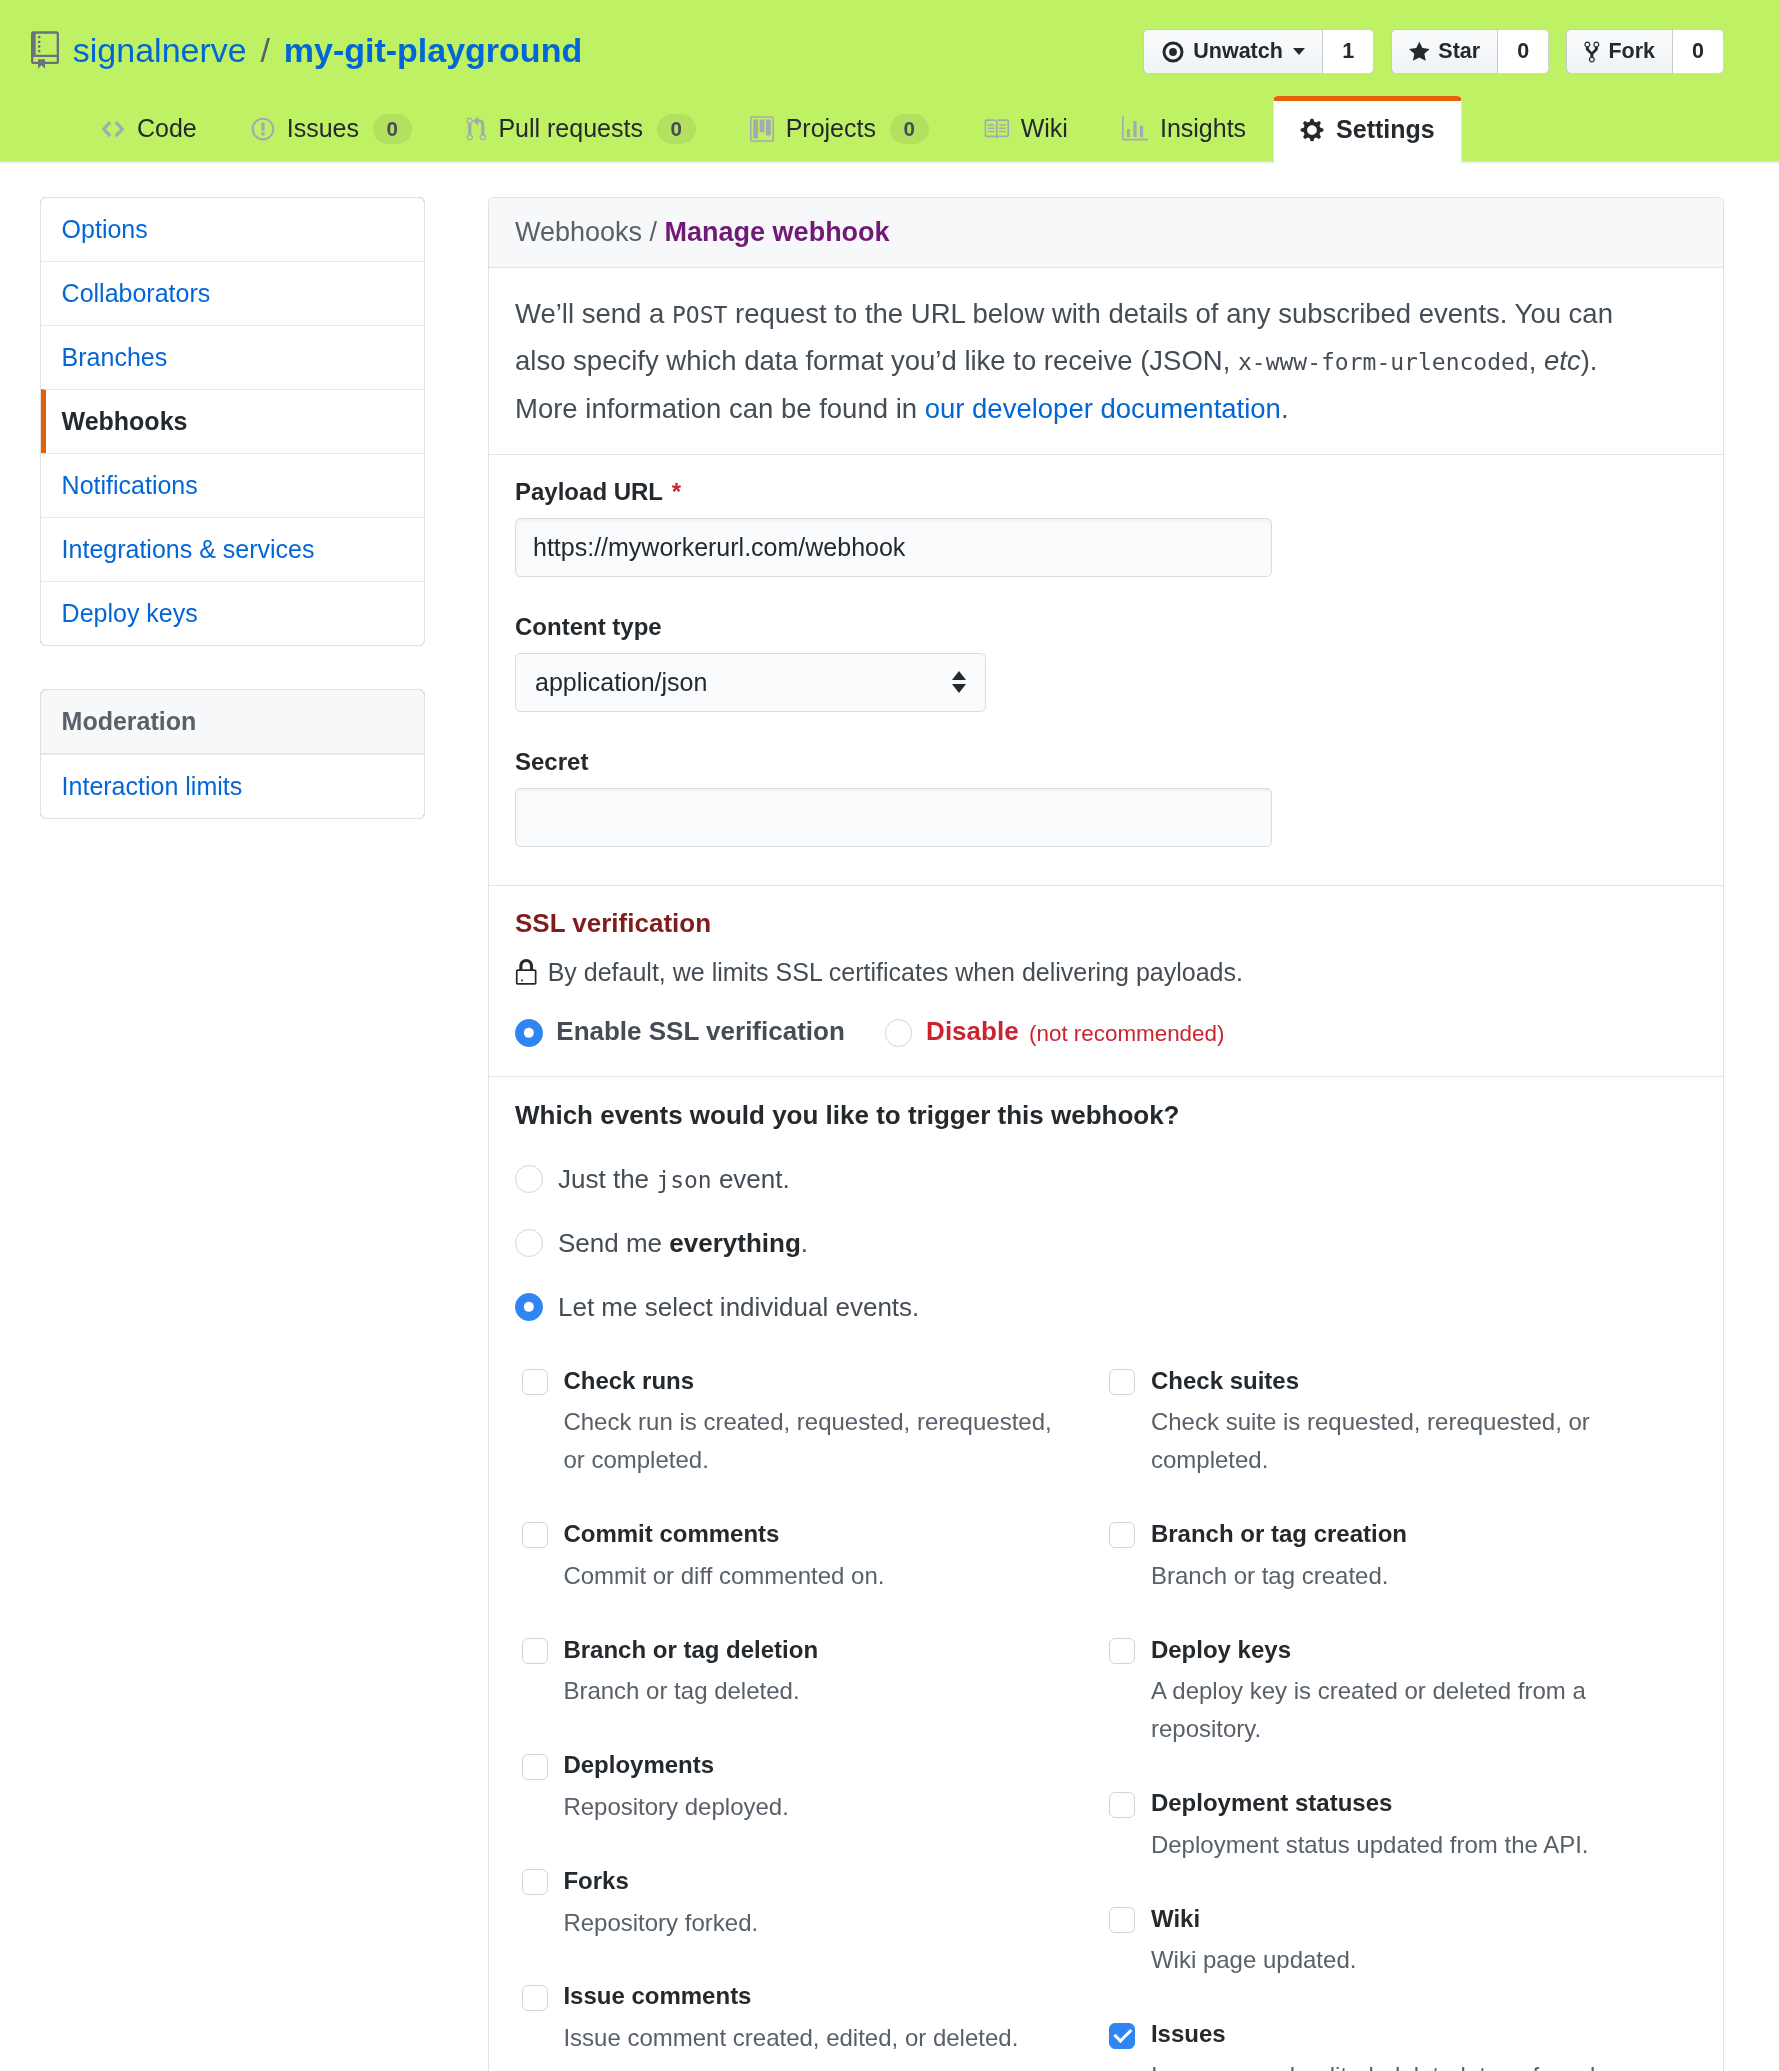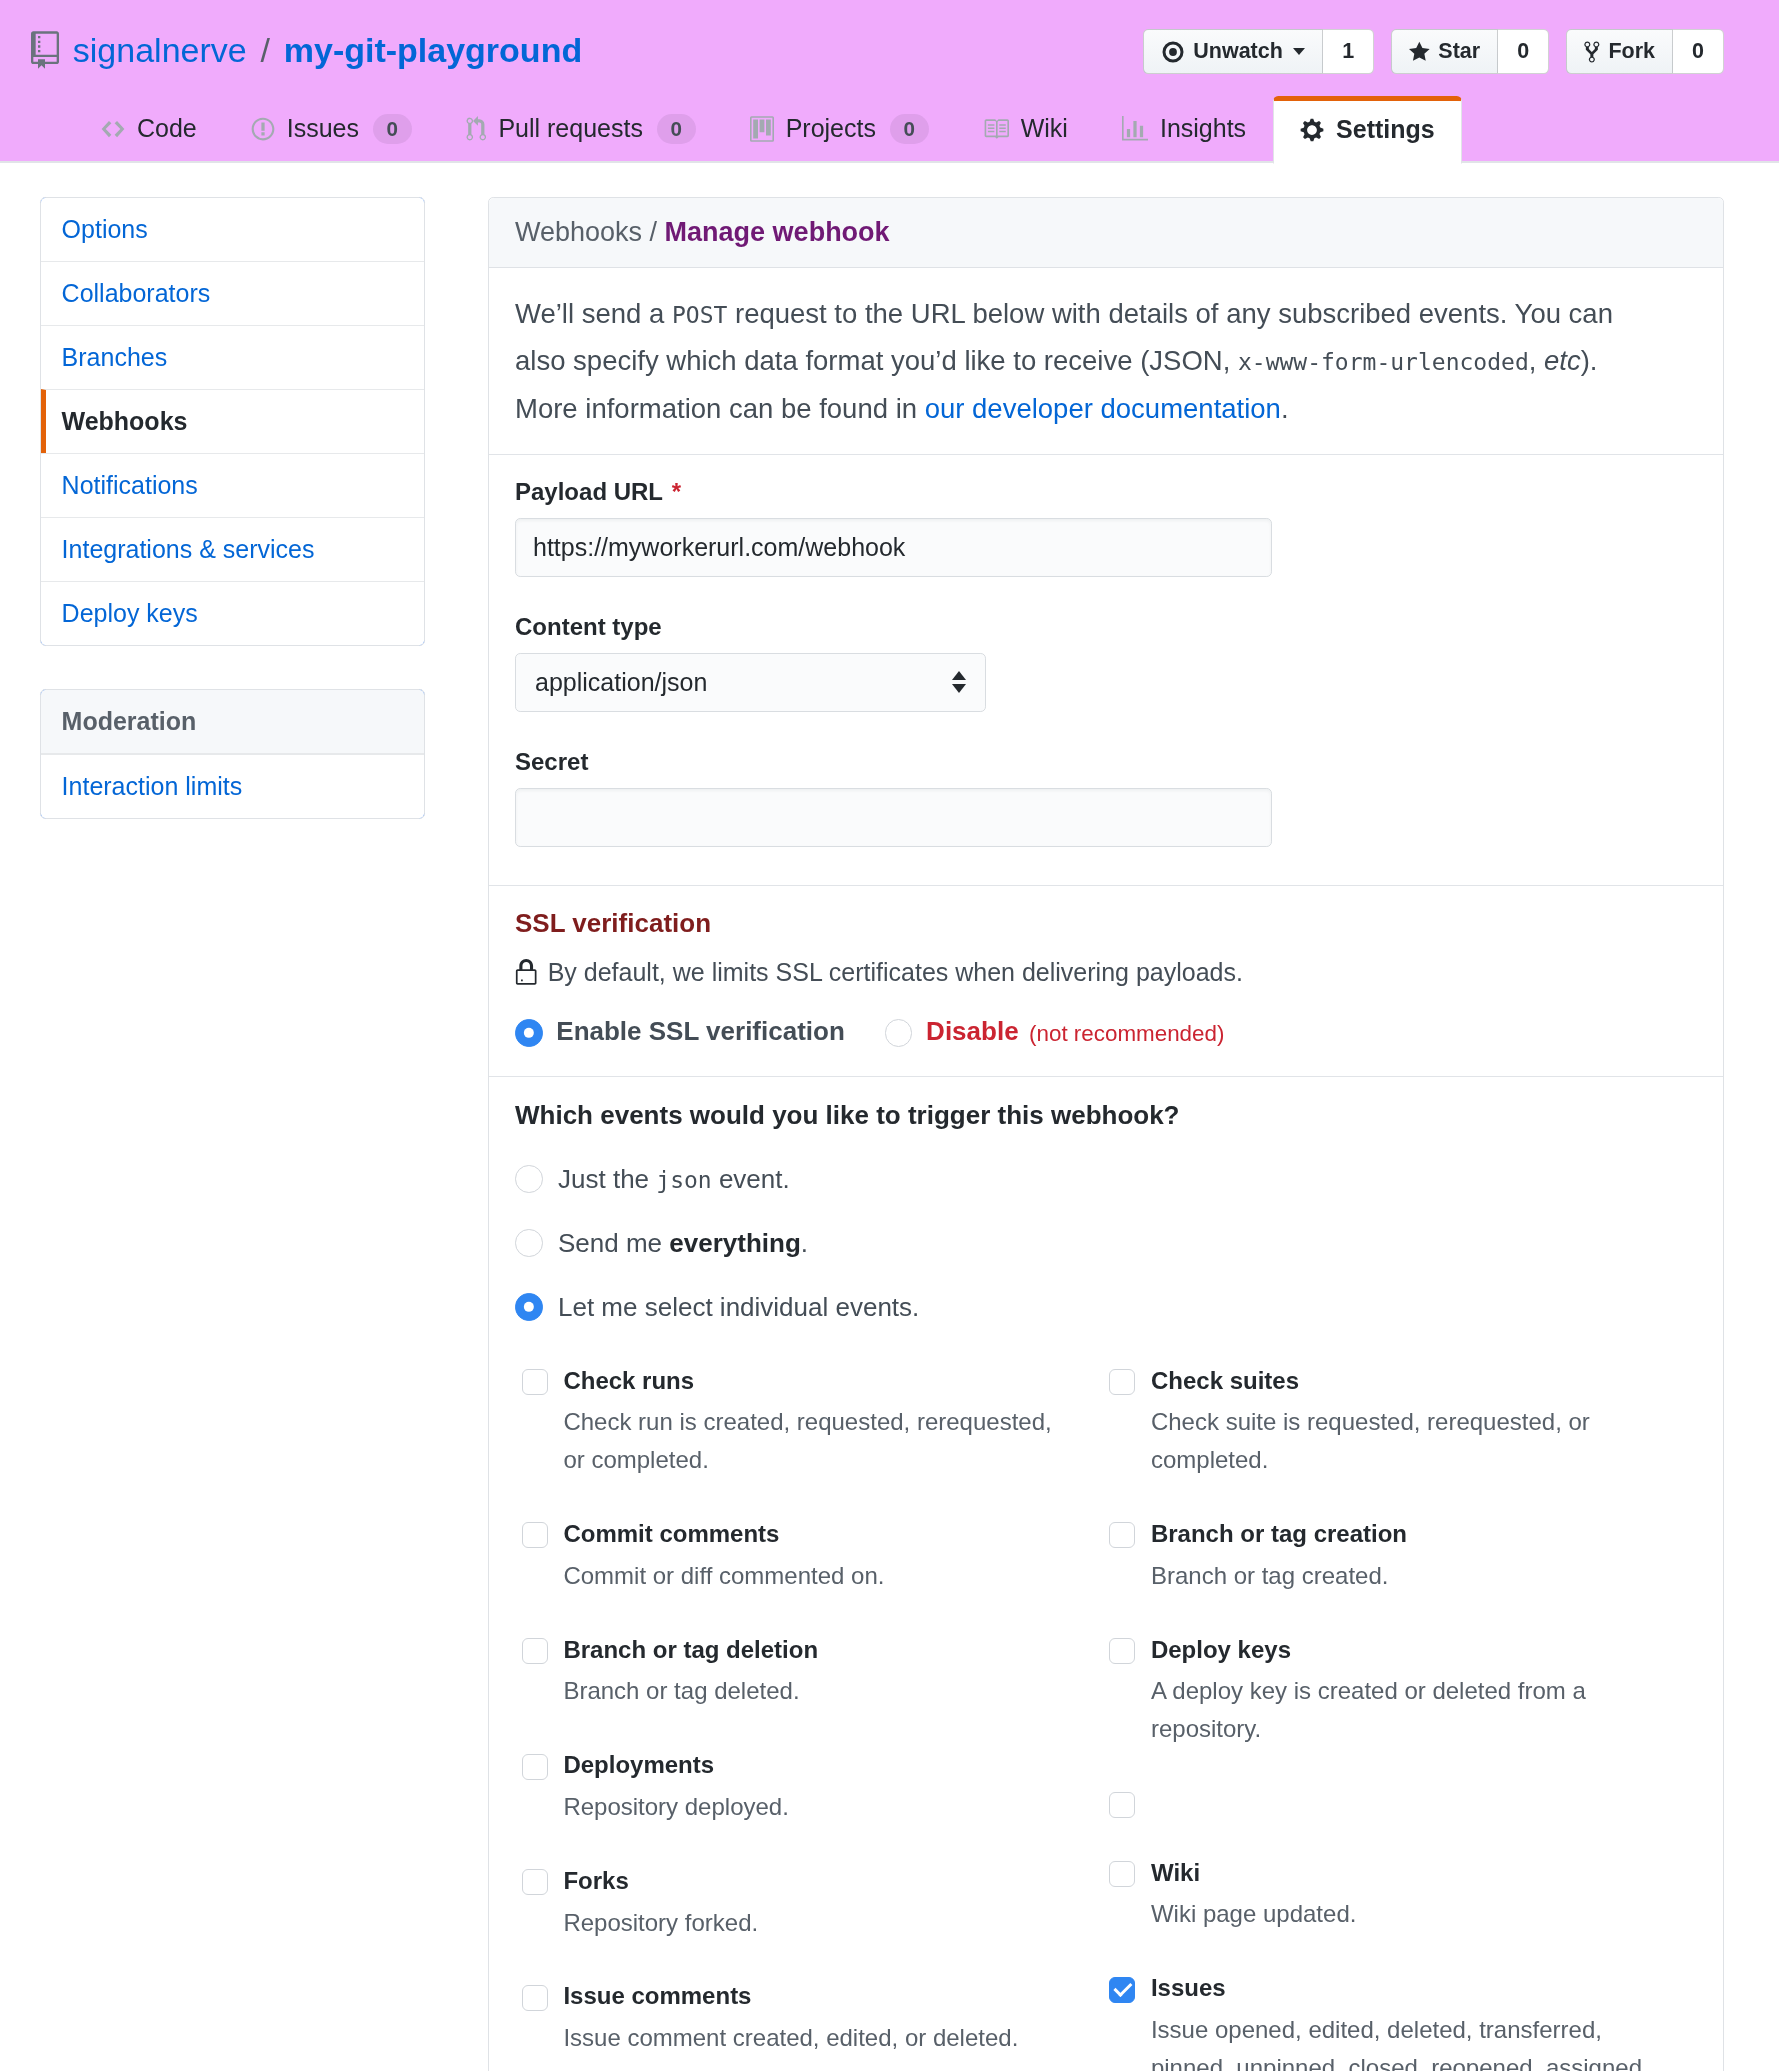--- a/index.html
+++ b/index.html
@@ -13,21 +13,21 @@
   body{
     width:1779px;height:2072px;overflow:hidden;position:relative;
     font-family:"Liberation Sans","DejaVu Sans",sans-serif;
     color:#24292e;font-size:24px;
   }
   a{text-decoration:none;cursor:pointer;}
   svg{display:block;}
 
   
   .pagehead{
-    background:#f0abfc;position:relative;padding:29px 55px 0 31px;
+    background:#bef264;position:relative;padding:29px 55px 0 31px;
   }
   .pagehead::after{content:"";position:absolute;left:0;right:0;bottom:0;height:1.7px;background:#e1e4e8;}
   .repo-row{display:flex;align-items:flex-start;justify-content:space-between;}
   .repo-title{display:flex;align-items:center;gap:13.8px;font-size:34px;margin-top:1.7px;}
   .repo-title .owner, .repo-title .rname{color:var(--link-blue);}
   .repo-title .rname{font-weight:700;}
   .repo-title .slash{color:#586069;}
   .actions{display:flex;gap:17px;}
   .btn-group{display:flex;}
   .btn{
@@ -407,20 +407,24 @@
           </div>
           <div class="event-item">
             <span class="checkbox"></span>
             <div>
                 <div class="elabel">Deploy keys</div>
                 <div class="edesc">A deploy key is created or deleted from a repository.</div>
               </div>
           </div>
           <div class="event-item">
             <span class="checkbox"></span>
+            <div>
+                <div class="elabel">Deployment statuses</div>
+                <div class="edesc">Deployment status updated from the API.</div>
+              </div>
           </div>
           <div class="event-item">
             <span class="checkbox"></span>
             <div>
                 <div class="elabel">Wiki</div>
                 <div class="edesc">Wiki page updated.</div>
               </div>
           </div>
           <div class="event-item">
             <span class="checkbox checked"></span>

